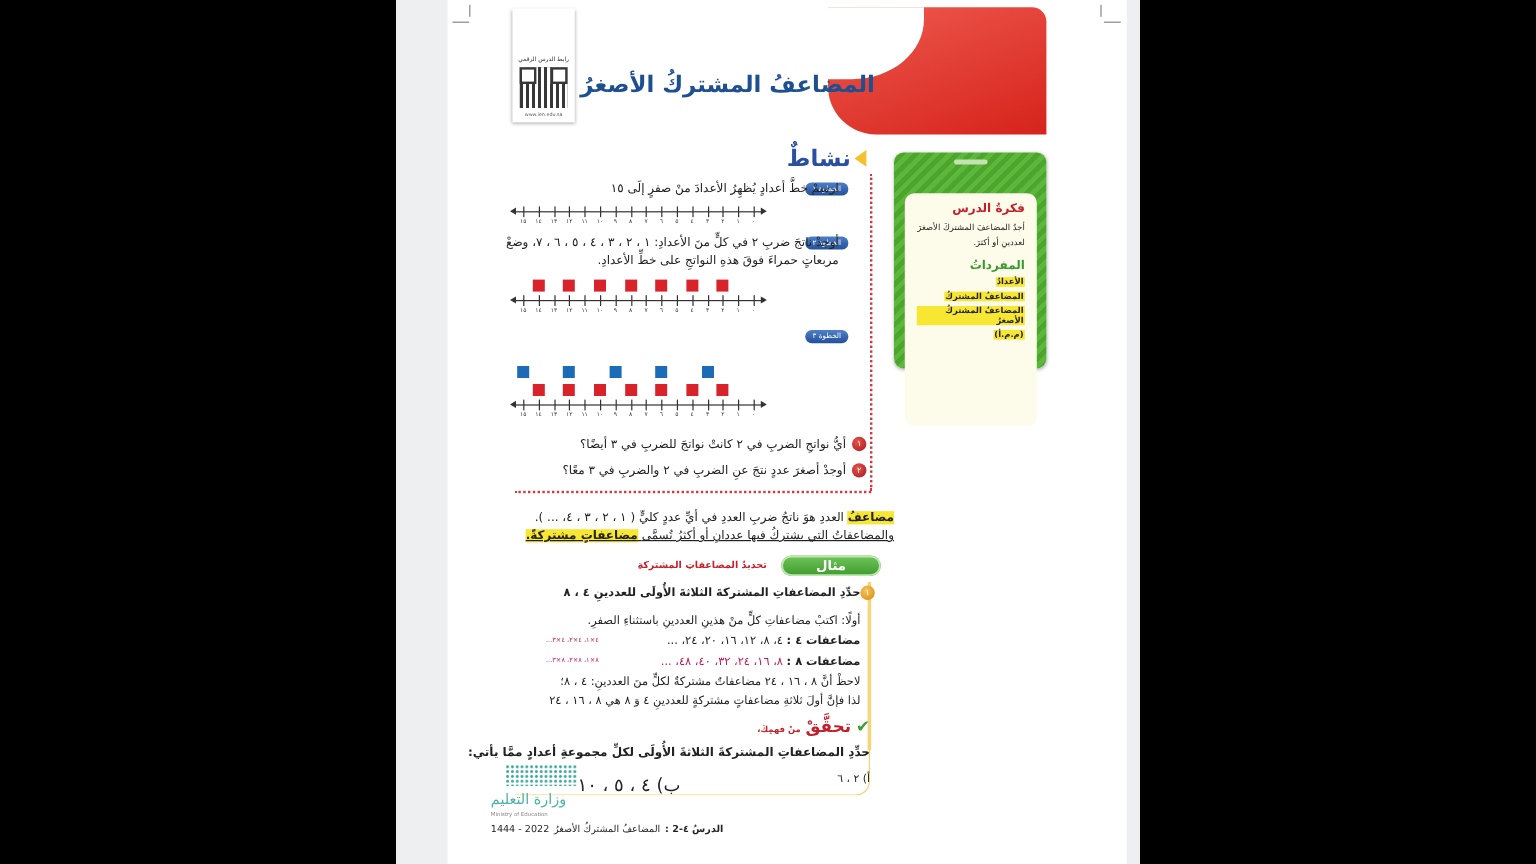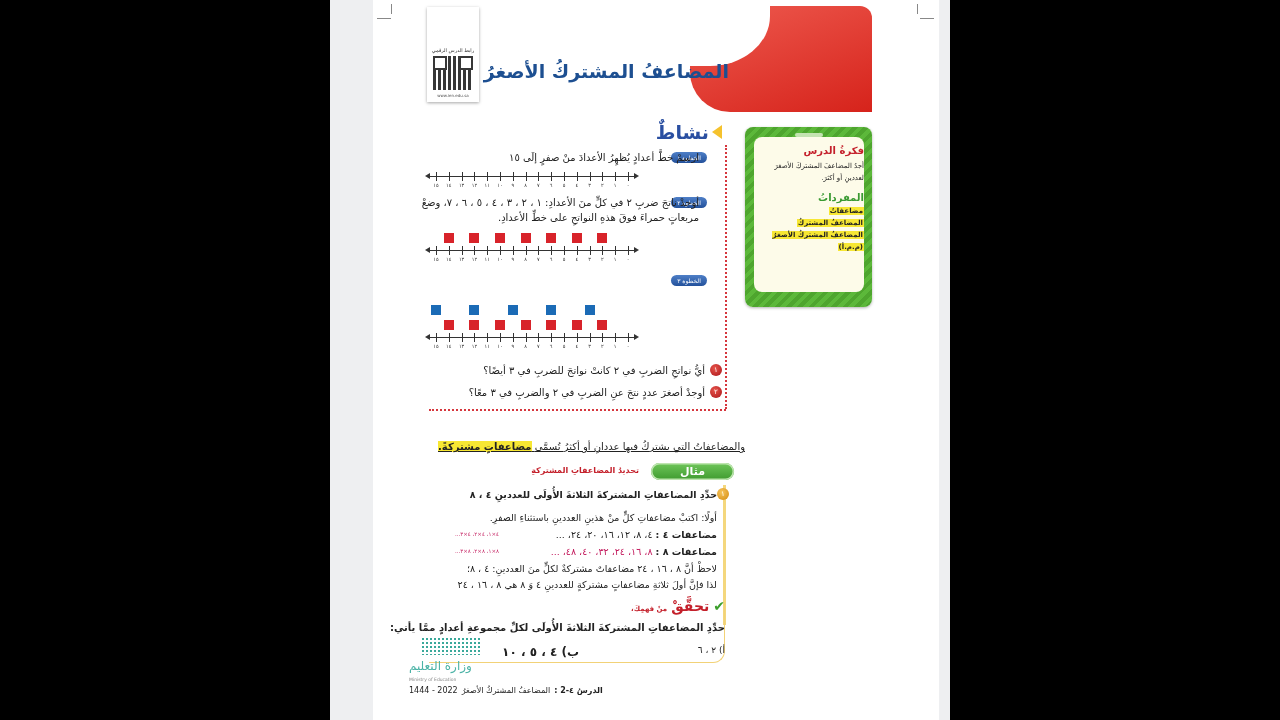--- a/index.html
+++ b/index.html
@@ -24,21 +24,21 @@
 
   
   .ribbon { position: absolute; left: 317px; top: 6px; width: 182px; height: 106px; background: linear-gradient(160deg,#ee5a4f,#d6231b); border-radius: 0 12px 0 40px; }
   .ribbon-curve { position: absolute; left: 317px; top: 6px; width: 80px; height: 60px; background: #fff; border-bottom-right-radius: 60px 50px; }
   .lesson-pill { position: absolute; left: 363px; top: 59px; width: 110px; height: 35px; border-radius: 18px; background: linear-gradient(#f47a6e,#d92a20); box-shadow: inset 0 0 0 2px #f9b5ae, 0 1px 2px rgba(0,0,0,.3); color: #fff; font-size: 22px; font-weight: bold; text-align: center; line-height: 35px; }
   .lesson-title { position: absolute; right: 210px; top: 60px; font-size: 19px; font-weight: bold; color: #1d4f91; direction: rtl; }
 
   
   .idea-card { position: absolute; left: 372px; top: 127px; width: 127px; height: 180px; border-radius: 8px; background: repeating-linear-gradient(135deg,#5cb83a 0 4px,#4ea52e 4px 8px); box-shadow: 0 1px 3px rgba(0,0,0,.3); }
   .idea-slot { position: absolute; left: 50px; top: 6px; width: 28px; height: 4px; border-radius: 2px; background: #c4e3b1; }
-  .idea-inner { position: absolute; left: 9px; top: 10px; width: 110px; height: 155px; border-radius: 8px; background: #fdfbe9; direction: rtl; padding: 8px 0; }
+  .idea-inner { position: absolute; left: 9px; top: 34px; width: 110px; height: 194px; border-radius: 8px; background: #fdfbe9; direction: rtl; padding: 8px 10px; }
   .idea-h { font-size: 10px; font-weight: bold; color: #c4202b; }
   .idea-p { font-size: 7px; color: #222; line-height: 12px; margin-top: 4px; }
   .vocab-h { font-size: 10px; font-weight: bold; color: #3a9a32; margin-top: 8px; }
   .vocab-item { display: inline-block; font-size: 7px; font-weight: bold; color: #222; background: #f7e733; margin-top: 4px; padding: 0 1px; }
   .vocab-list { display: flex; flex-direction: column; align-items: flex-start; }
 
   
   .activity-h { position: absolute; right: 217px; top: 121px; direction: rtl; display: flex; align-items: center; gap: 3px; }
   .activity-arrow { width: 0; height: 0; border-top: 7px solid transparent; border-bottom: 7px solid transparent; border-right: 10px solid #f5c22d; }
   .activity-title { font-size: 19px; font-weight: bold; color: #2a4fa1; }
@@ -74,21 +74,21 @@
   .pink { color: #c2185b; }
   .side-note { position: absolute; left: 82px; font-size: 5.5px; color: #c2185b; direction: rtl; }
 
   .check-box { position: absolute; left: 56px; top: 603px; width: 296px; height: 60px; border: 1.5px solid #f2d277; border-top: none; border-left: none; border-radius: 0 0 12px 0; }
   .check-head { position: absolute; right: 214px; top: 598px; direction: rtl; display: flex; align-items: baseline; gap: 4px; }
   .check-icon { color: #3b9f2c; font-size: 14px; font-weight: bold; }
   .check-title { font-size: 14px; font-weight: bold; color: #c4202b; text-align: center; }
   .check-sub { font-size: 7px; color: #c4202b; font-weight: bold; }
   .check-q { position: absolute; right: 214px; top: 622px; direction: rtl; font-size: 10px; font-weight: bold; color: #222; }
   .check-a { position: absolute; right: 214px; top: 645px; direction: rtl; font-size: 9px; color: #222; }
-  .check-b { position: absolute; right: 360px; top: 645px; direction: rtl; font-size: 12px; color: #222; font-weight: bold; }
+  .check-b { position: absolute; right: 372px; top: 645px; direction: rtl; font-size: 15px; color: #222; }
 
   .moe-dots { position: absolute; left: 48px; top: 637px; width: 60px; height: 18px; background-image: radial-gradient(circle,#3aa89a 1px,transparent 1.3px); background-size: 4px 4px; }
   .moe-ar { position: absolute; left: 36px; top: 659px; font-size: 12px; color: #4bb3a6; direction: rtl; }
   .moe-en { position: absolute; left: 36px; top: 677px; font-size: 4.5px; color: #888; }
   .footer { position: absolute; left: 36px; top: 686px; font-size: 8px; color: #222; direction: rtl; display: flex; gap: 4px; }
   .footer b { font-weight: bold; }
 </style>
 </head>
 <body>
 
@@ -111,21 +111,21 @@
   <div class="ribbon-curve"></div>
   <div class="lesson-title">المضاعفُ المشتركُ الأصغرُ</div>
 
   <div class="idea-card">
     <div class="idea-slot"></div>
     <div class="idea-inner">
       <div class="idea-h">فكرةُ الدرس</div>
       <div class="idea-p">أجدُ المضاعفَ المشتركَ الأصغرَ لعددينِ أو أكثرَ.</div>
       <div class="vocab-h">المفرداتُ</div>
       <div class="vocab-list">
-        <span class="vocab-item">مضاعفاتُ</span>
+        <span class="vocab-item">الأعدادُ</span>
         <span class="vocab-item">المضاعفُ المشتركُ</span>
         <span class="vocab-item">المضاعفُ المشتركُ الأصغرُ</span>
         <span class="vocab-item">(م.م.أ)</span>
       </div>
     </div>
   </div>
 
   <div class="activity-h">
     <span class="activity-arrow"></span>
     <span class="activity-title">نشاطٌ</span>
@@ -273,20 +273,24 @@
 
   <div class="q-row" style="top:364px;">
     <span class="q-num">١</span>
     <span>أيُّ نواتجِ الضربِ في ٢ كانتْ نواتجَ للضربِ في ٣ أيضًا؟</span>
   </div>
   <div class="q-row" style="top:386px;">
     <span class="q-num">٢</span>
     <span>أوجدْ أصغرَ عددٍ نتجَ عنِ الضربِ في ٢ والضربِ في ٣ معًا؟</span>
   </div>
 
+  <div class="def" style="top:424px;">
+    <span class="hl">مضاعفُ</span>
+    <span>العددِ هوَ ناتجُ ضربِ العددِ في أيِّ عددٍ كليٍّ ( ١ ، ٢ ، ٣ ، ٤، ... ).</span>
+  </div>
   <div class="def" style="top:439px;text-decoration:underline;">
     <span>والمضاعفاتُ التي يشتركُ فيها عددانِ أو أكثرُ تُسمَّى</span>
     <span class="hl">مضاعفاتٍ مشتركةً.</span>
   </div>
 
   <div class="example-pill">مثال</div>
   <div class="example-title">تحديدُ المضاعفاتِ المشتركةِ</div>
   <div class="ex-bar"></div>
   <div class="ex-num">١</div>
   <div class="ex-line" style="top:489px;font-weight:bold;">حدِّدِ المضاعفاتِ المشتركةَ الثلاثةَ الأُولَى للعددينِ ٤ ، ٨</div>

